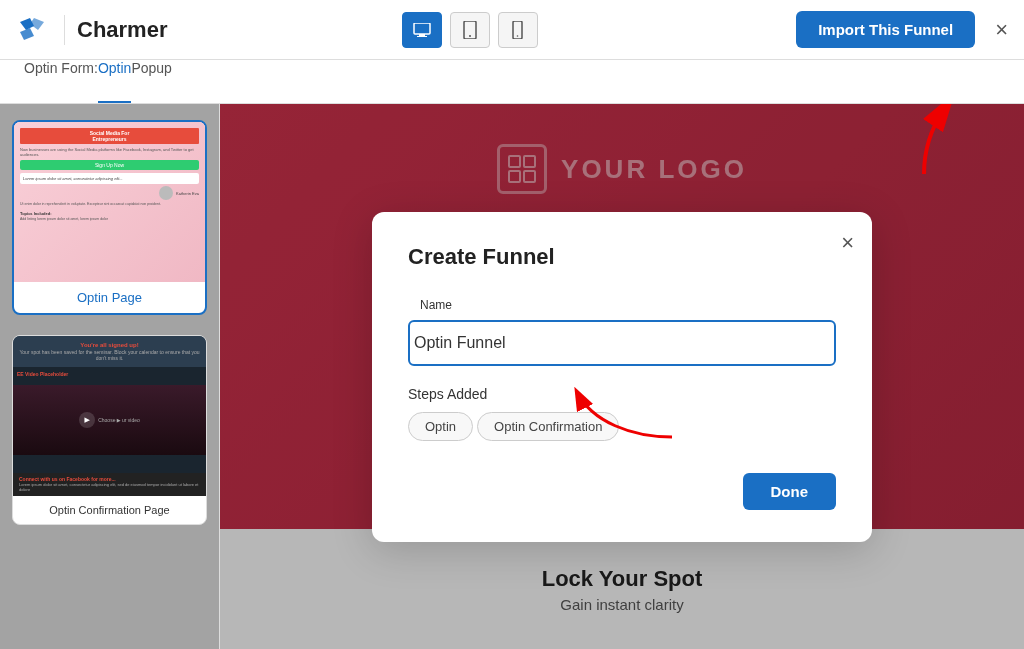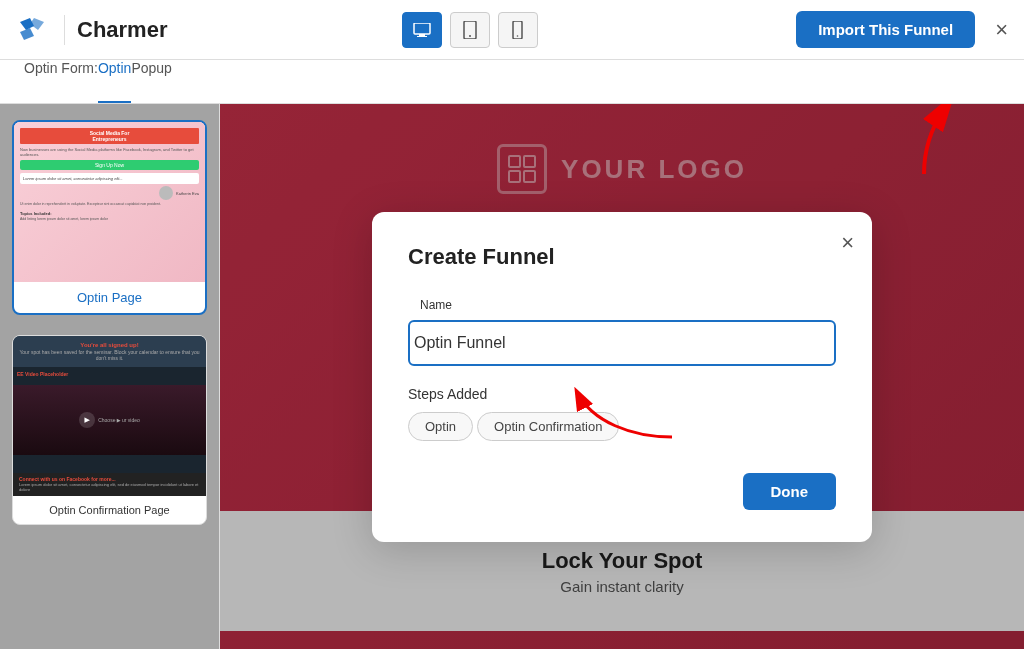--- a/index.html
+++ b/index.html
@@ -106,21 +106,21 @@
     .cancel-btn {
       background: none; border: none; font-size: 15px; color: #555; cursor: pointer; padding: 10px 20px;
     }
     .done-btn {
       background: #1a6fc4; color: #fff; border: none; border-radius: 6px;
       padding: 10px 28px; font-size: 15px; font-weight: 600; cursor: pointer;
     }
 
     
     .preview-bottom {
-      position: absolute; bottom: 18px; left: 0; right: 0; height: 120px;
+      position: absolute; bottom: 0; left: 0; right: 0; height: 120px;
       background: #f5f5f5; display: flex; align-items: center; justify-content: center;
       flex-direction: column;
     }
     .lock-title { font-size: 22px; font-weight: 700; color: #222; }
     .lock-sub { font-size: 15px; color: #555; margin-top: 4px; }
   </style>
 </head>
 <body>
 
 <div class="header">

